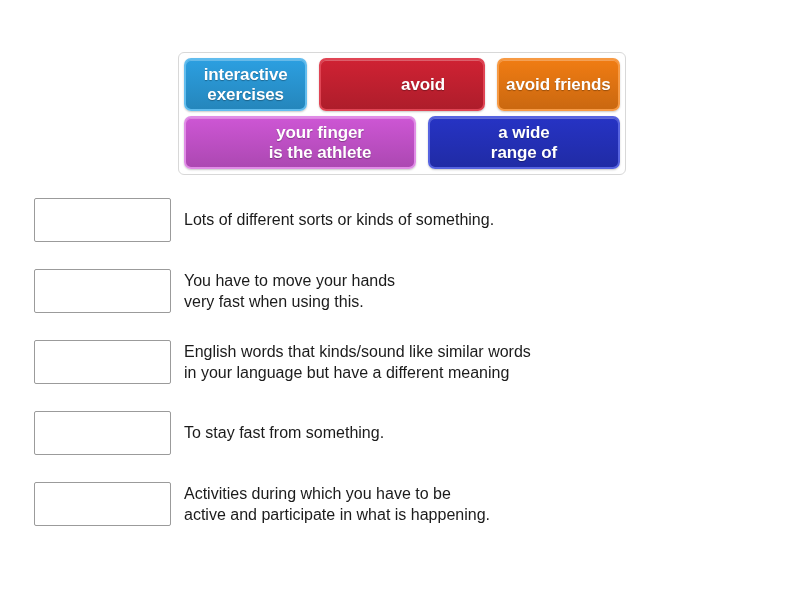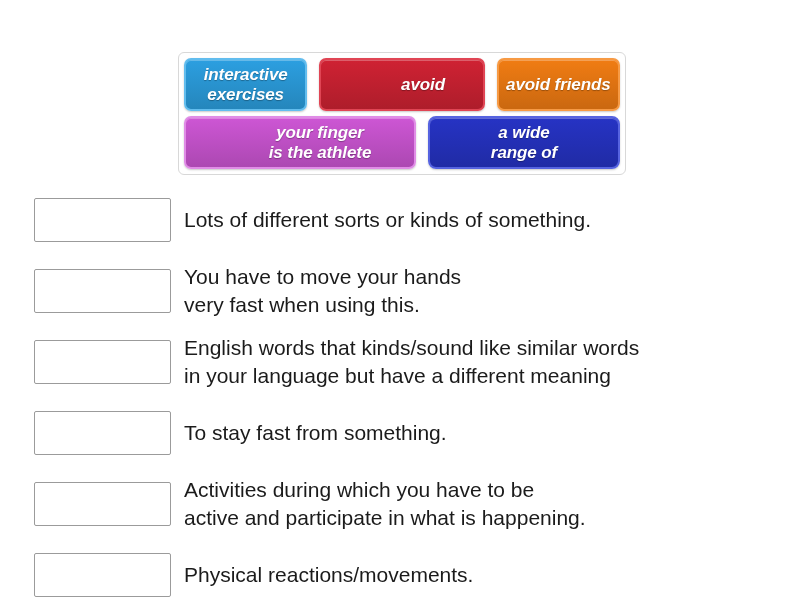--- a/index.html
+++ b/index.html
@@ -28,21 +28,20 @@
     border-radius: 6px;
     padding: 5px;
     display: flex;
     flex-direction: column;
     gap: 5px;
   }
   .tile-row {
     display: flex;
     gap: 12px;
     height: 54px;
-    font-style: italic;
   }
   .tile {
     flex: 1 1 0;
     border-radius: 7px;
     display: flex;
     align-items: center;
     justify-content: center;
     text-align: center;
     color: #ffffff;
     font-weight: bold;
@@ -76,41 +75,41 @@
     width: 137px;
     height: 44px;
     flex: 0 0 137px;
     background: #ffffff;
     border: 1px solid #9b9b9b;
     border-radius: 2px;
     cursor: pointer;
   }
   .definition-text {
     margin-left: 13px;
-    font-size: 21px;
+    font-size: 16px;
     line-height: 1.33;
     color: #1b1b1b;
     white-space: pre-line;
     font-family: "Liberation Sans", sans-serif;
   }
 </style>
 </head>
 <body>
 
 <div id="tile-bank">
     <div class="tile-row">
       <div class="tile" style="background: linear-gradient(rgb(44, 159, 224) 0%, rgb(37, 134, 188) 100%); border-color: rgb(98, 189, 238);">interactive
 exercises</div>
       <div class="tile" style="background: linear-gradient(rgb(207, 34, 51) 0%, rgb(174, 29, 43) 100%); border-color: rgb(224, 69, 84); padding-left: 42px;">avoid</div>
       <div class="tile" style="background: linear-gradient(rgb(240, 124, 19) 0%, rgb(202, 104, 16) 100%); border-color: rgb(247, 154, 68);">avoid friends</div>
     </div>
     <div class="tile-row">
       <div class="tile" style="background: linear-gradient(rgb(205, 86, 212) 0%, rgb(172, 72, 178) 100%); border-color: rgb(224, 140, 230); padding-left: 40px;">your finger
 is the athlete</div>
-      <div class="tile" style="background: linear-gradient(rgb(38, 51, 196) 0%, rgb(32, 43, 165) 100%); border-color: rgb(86, 99, 224); border-radius: 8px;">a wide
+      <div class="tile" style="background: linear-gradient(rgb(38, 51, 196) 0%, rgb(32, 43, 165) 100%); border-color: rgb(86, 99, 224);">a wide
 range of</div>
     </div>
   </div>
 
 <div id="definition-list">
     <div class="definition-row">
       <div class="drop-box"></div>
       <div class="definition-text">Lots of different sorts or kinds of something.</div>
     </div>
     <div class="definition-row">
@@ -125,17 +124,13 @@
     </div>
     <div class="definition-row">
       <div class="drop-box"></div>
       <div class="definition-text">To stay fast from something.</div>
     </div>
     <div class="definition-row">
       <div class="drop-box"></div>
       <div class="definition-text">Activities during which you have to be
 active and participate in what is happening.</div>
     </div>
-    <div class="definition-row">
-      <div class="drop-box"></div>
-      <div class="definition-text">Physical reactions/movements.</div>
-    </div>
   </div>
 
 </body></html>

